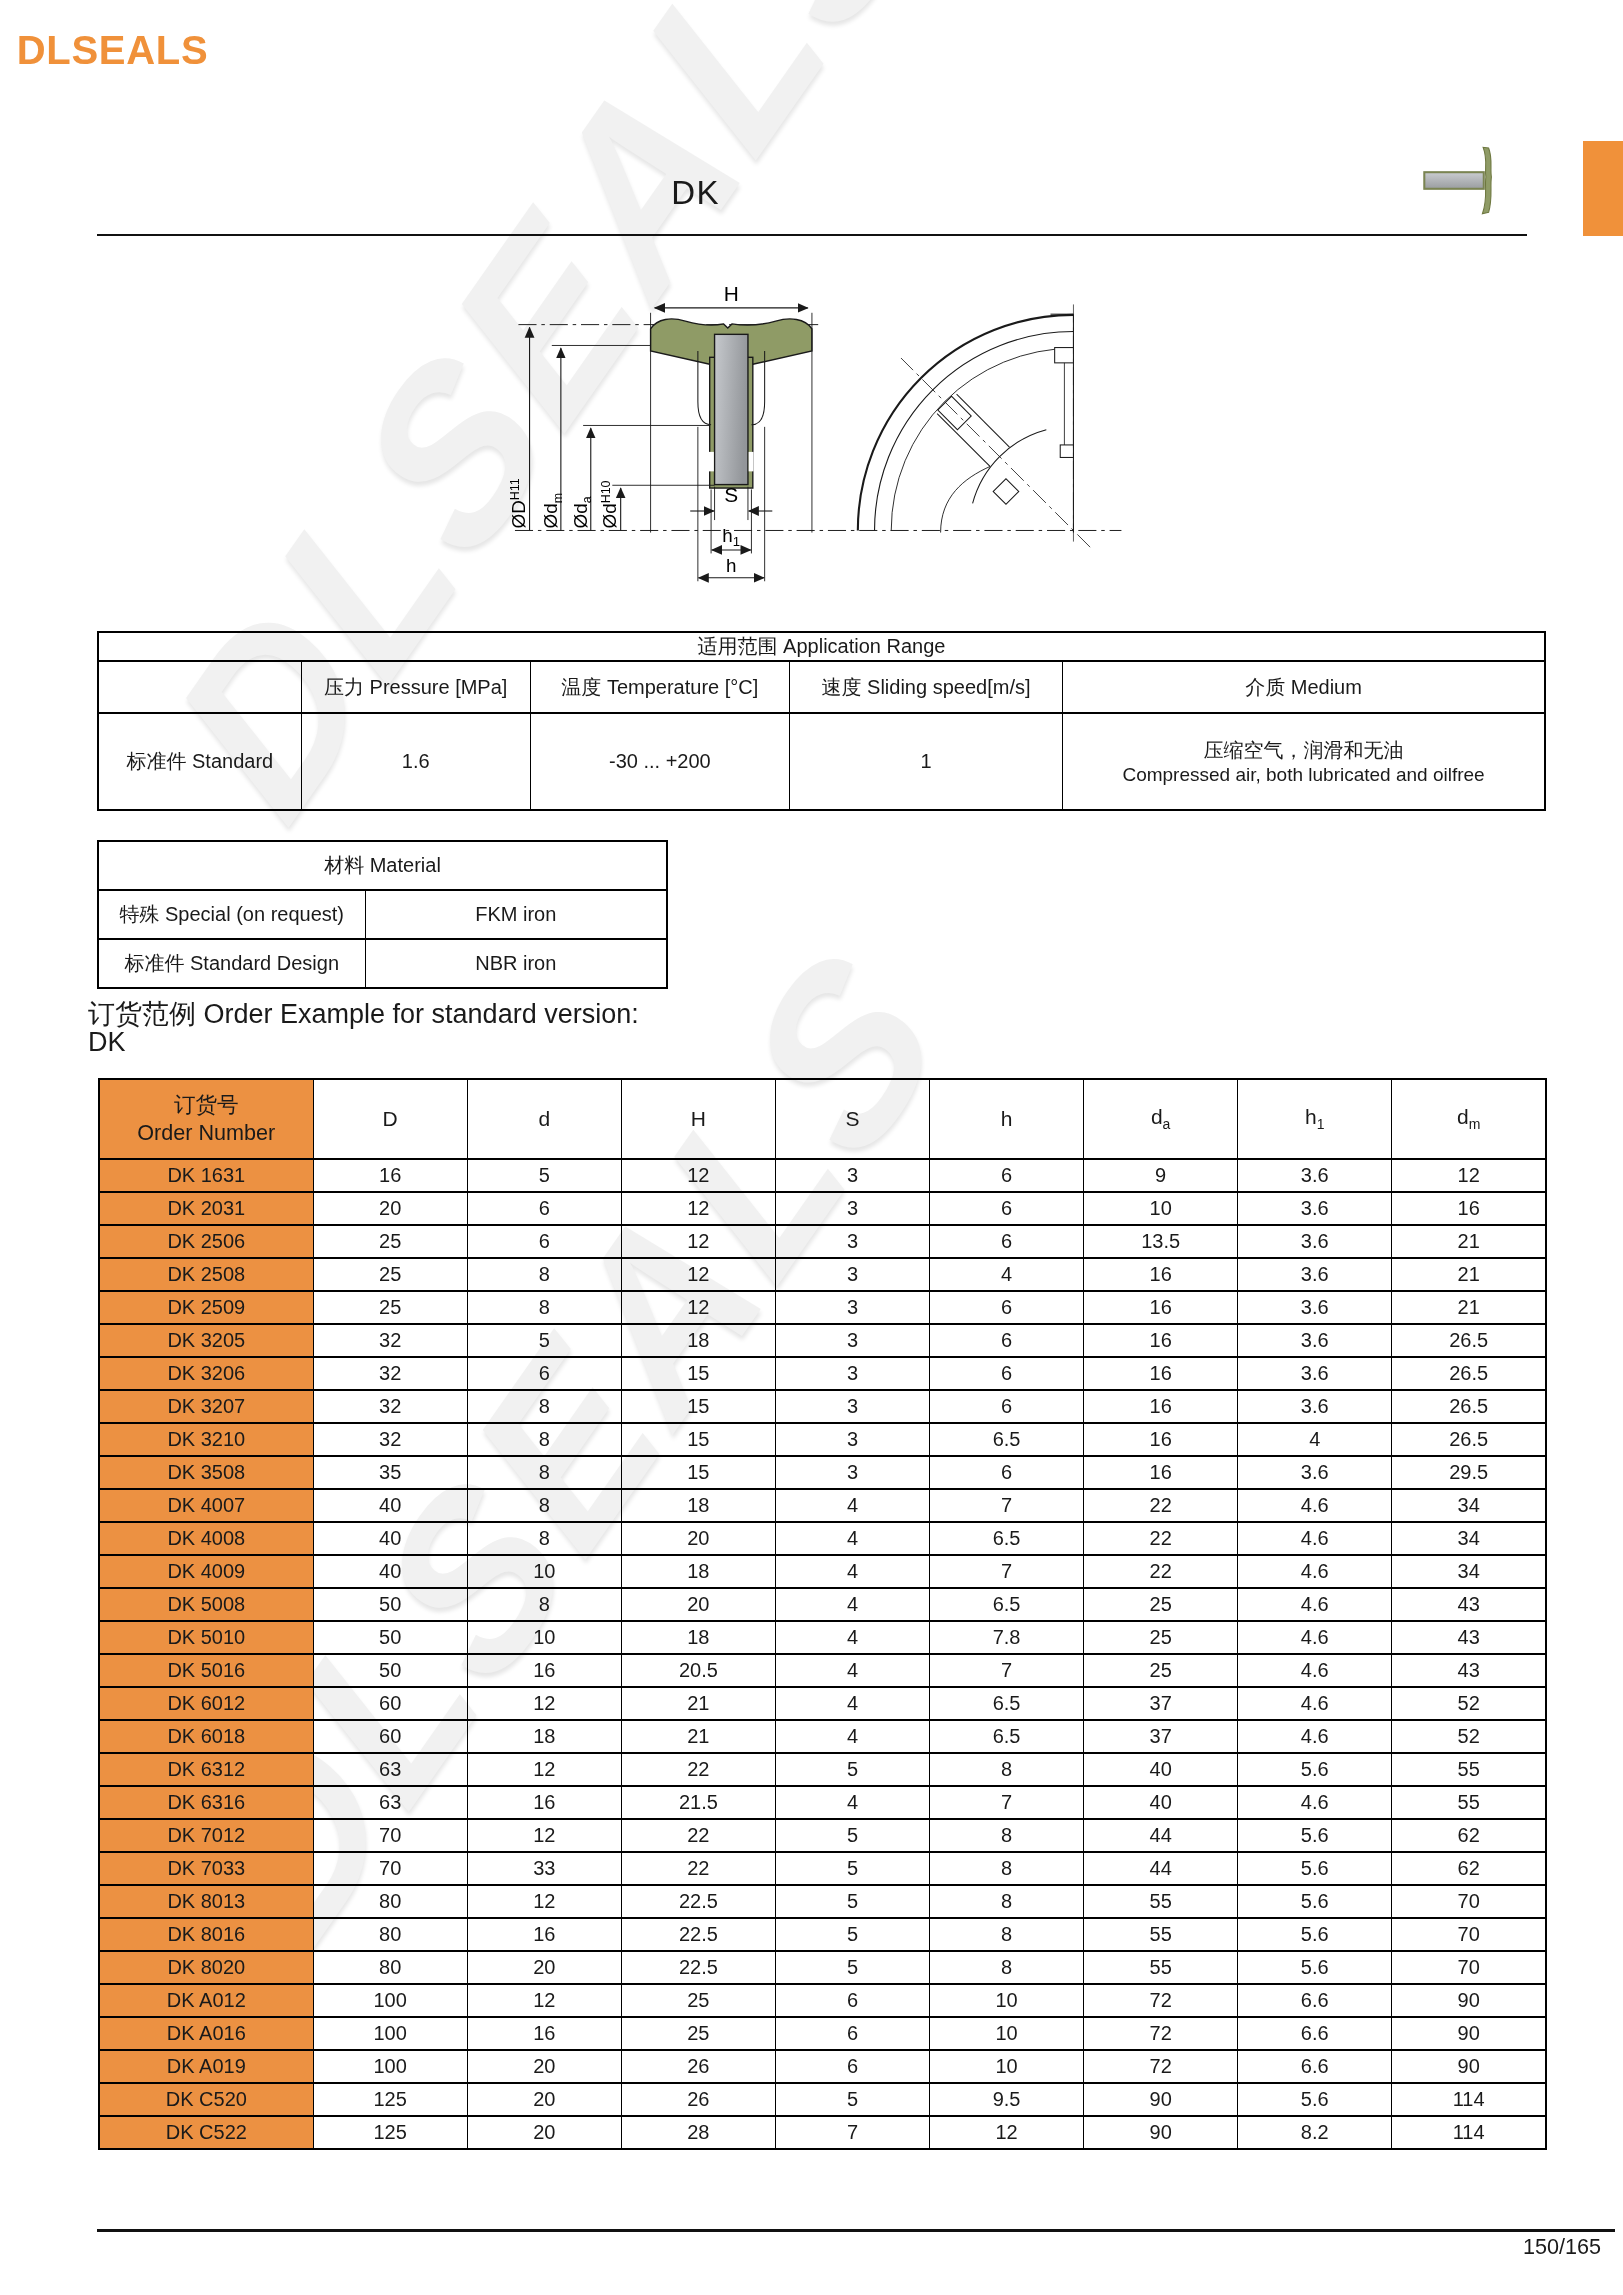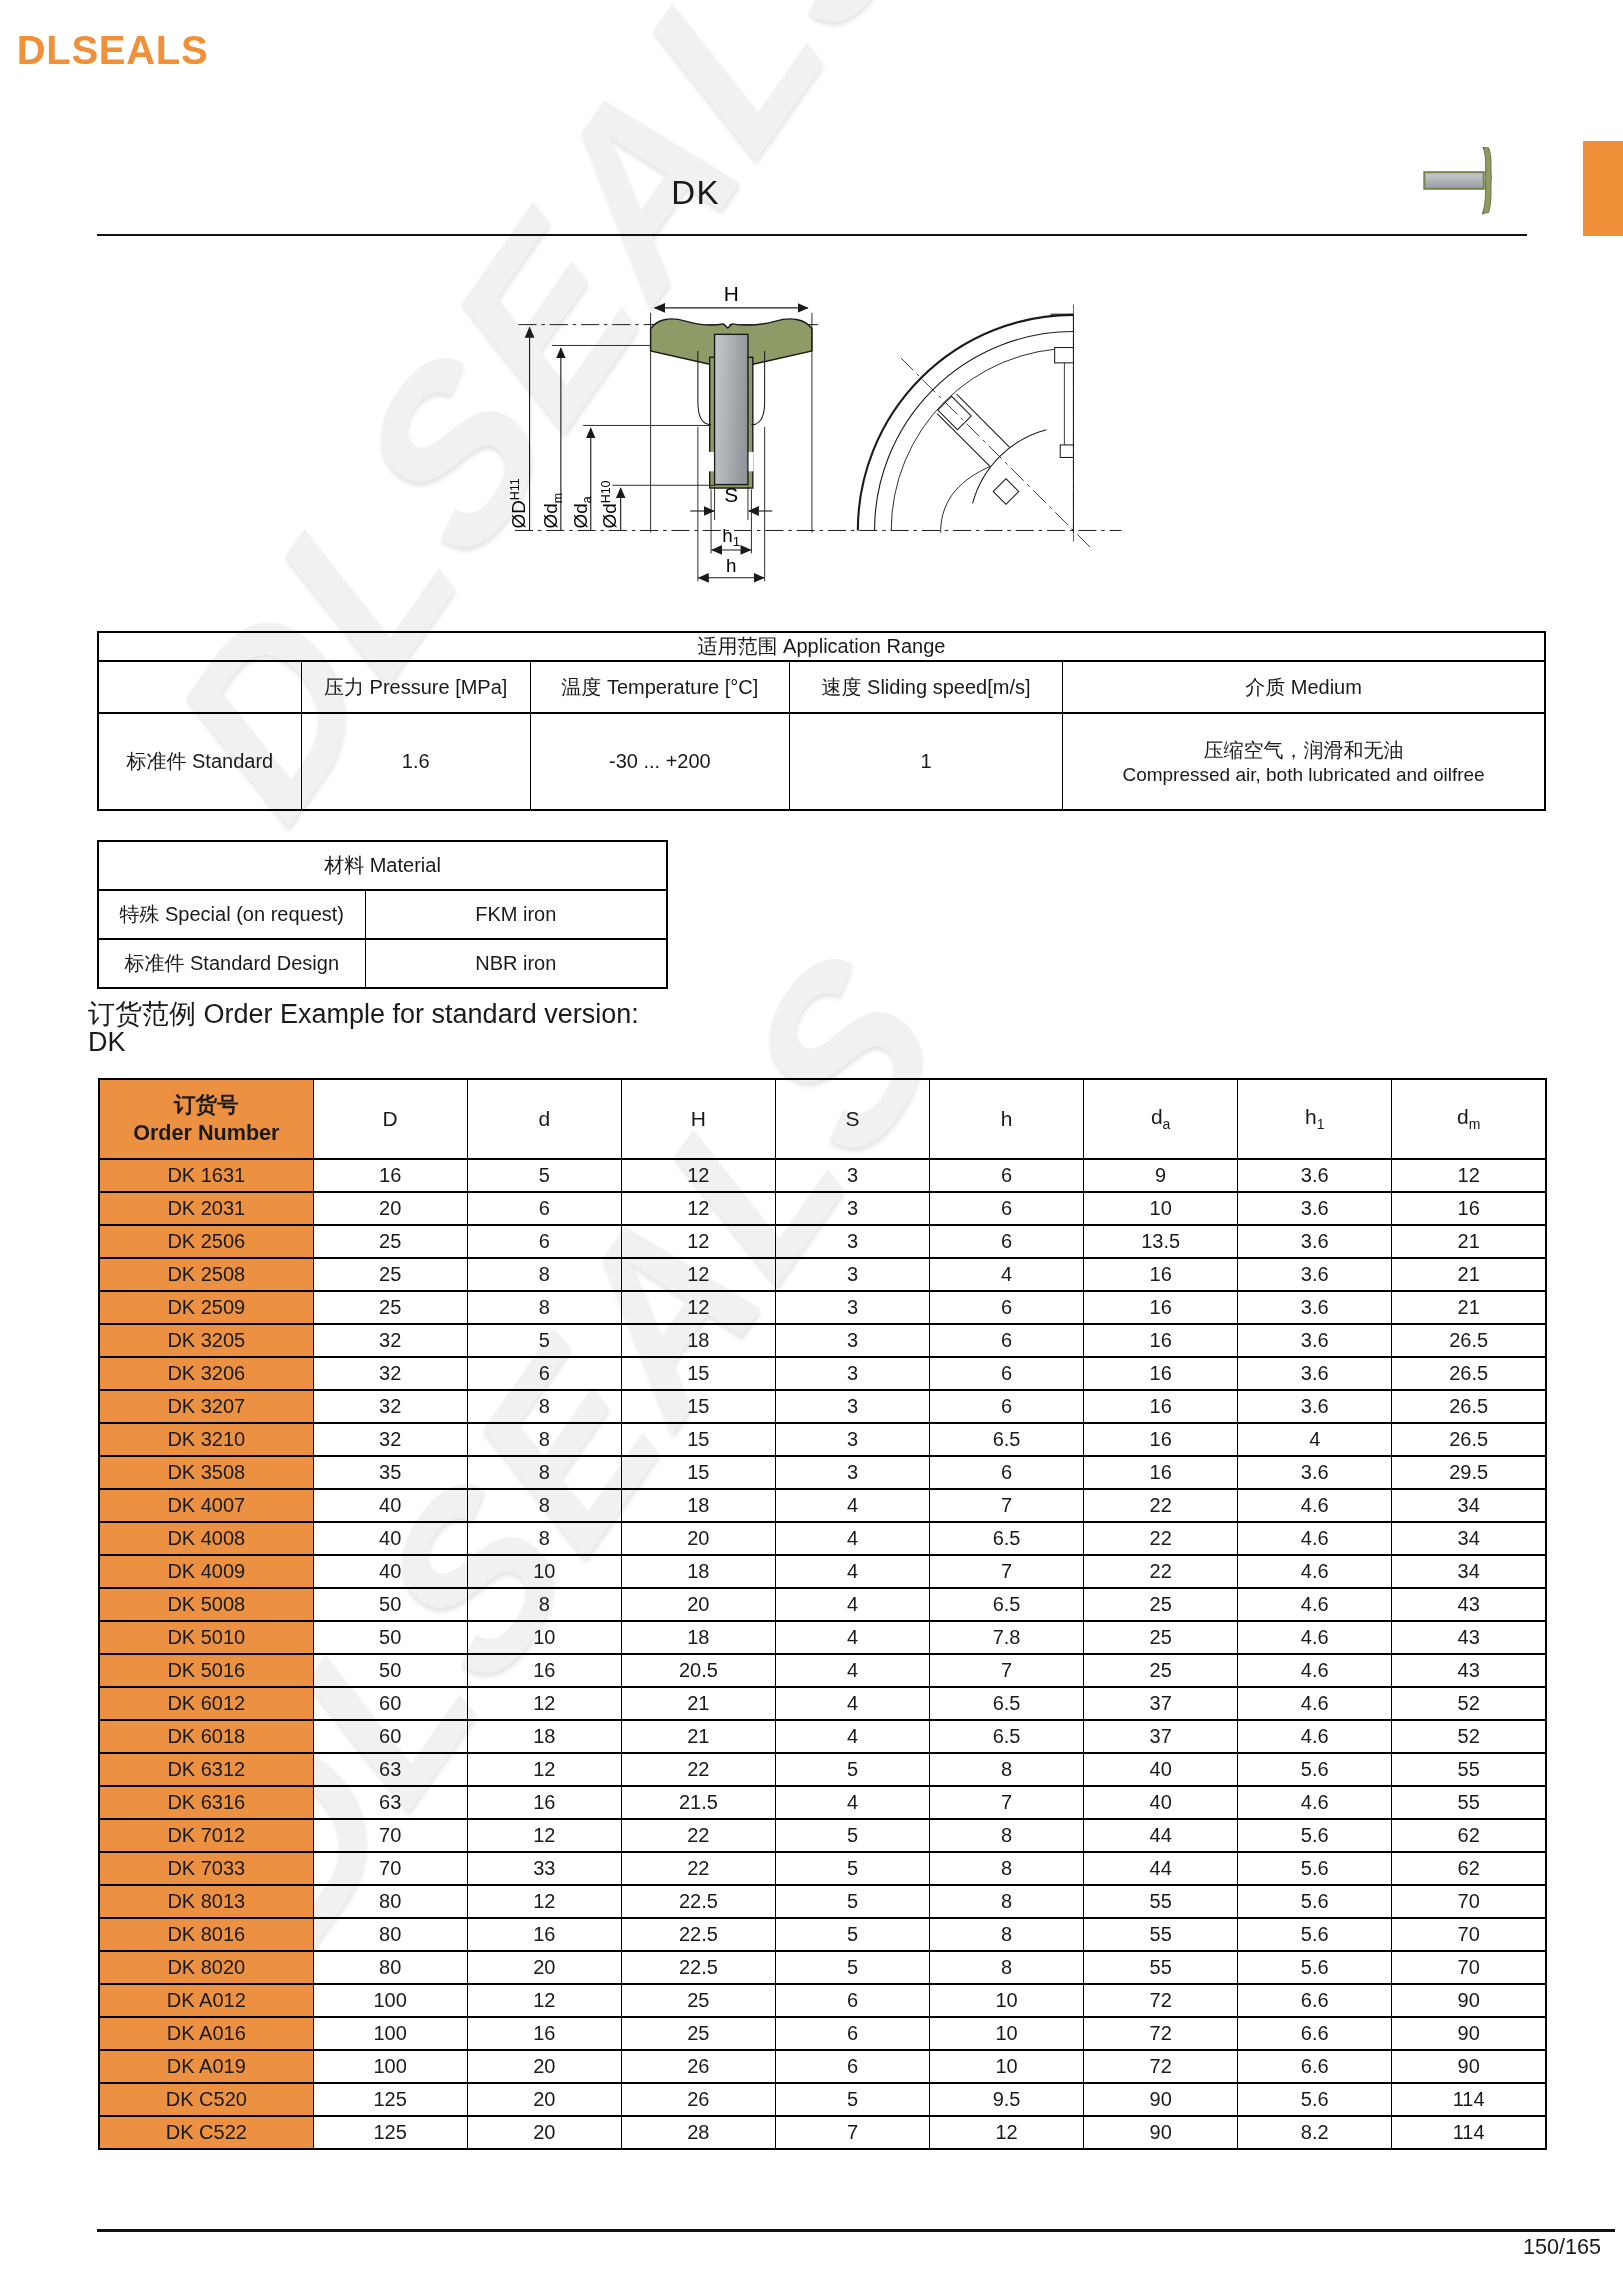--- a/index.html
+++ b/index.html
@@ -41,21 +41,21 @@
   
   #order-example{left:88px;top:1000px;font-size:27px;line-height:28px;}
   
   #main-table{left:98px;top:1078px;width:1449px;border:2.8px solid #000;}
   #main-table td,#main-table th{border-left:1.4px solid #000;border-right:1.4px solid #000;
     border-top:2.8px solid #000;border-bottom:2.8px solid #000;font-size:20px;}
   #main-table thead th{height:78px;font-size:21px;}
   #main-table tbody td{height:31px;}
   #main-table sub{font-size:14px;}
   #main-table .oc{background:#EC9142;}
-  #main-table .order-head{font-size:21.6px;line-height:28px;font-weight:700;margin-left:20px;}
+  #main-table .order-head{font-size:21.6px;line-height:28px;font-weight:400;margin-left:20px;}
   
   #footer-rule{left:97px;top:2229px;width:1518px;height:2.8px;background:#111;}
   #page-number{left:1433px;top:2234px;width:168px;text-align:right;font-size:21.6px;}
   svg text{font-family:"Liberation Sans","DejaVu Sans",sans-serif;}
 </style>
 </head>
 <body>
 
 <div class="wm" id="wm1">DLSEALS</div>
 <div class="wm" id="wm2">DLSEALS</div>

